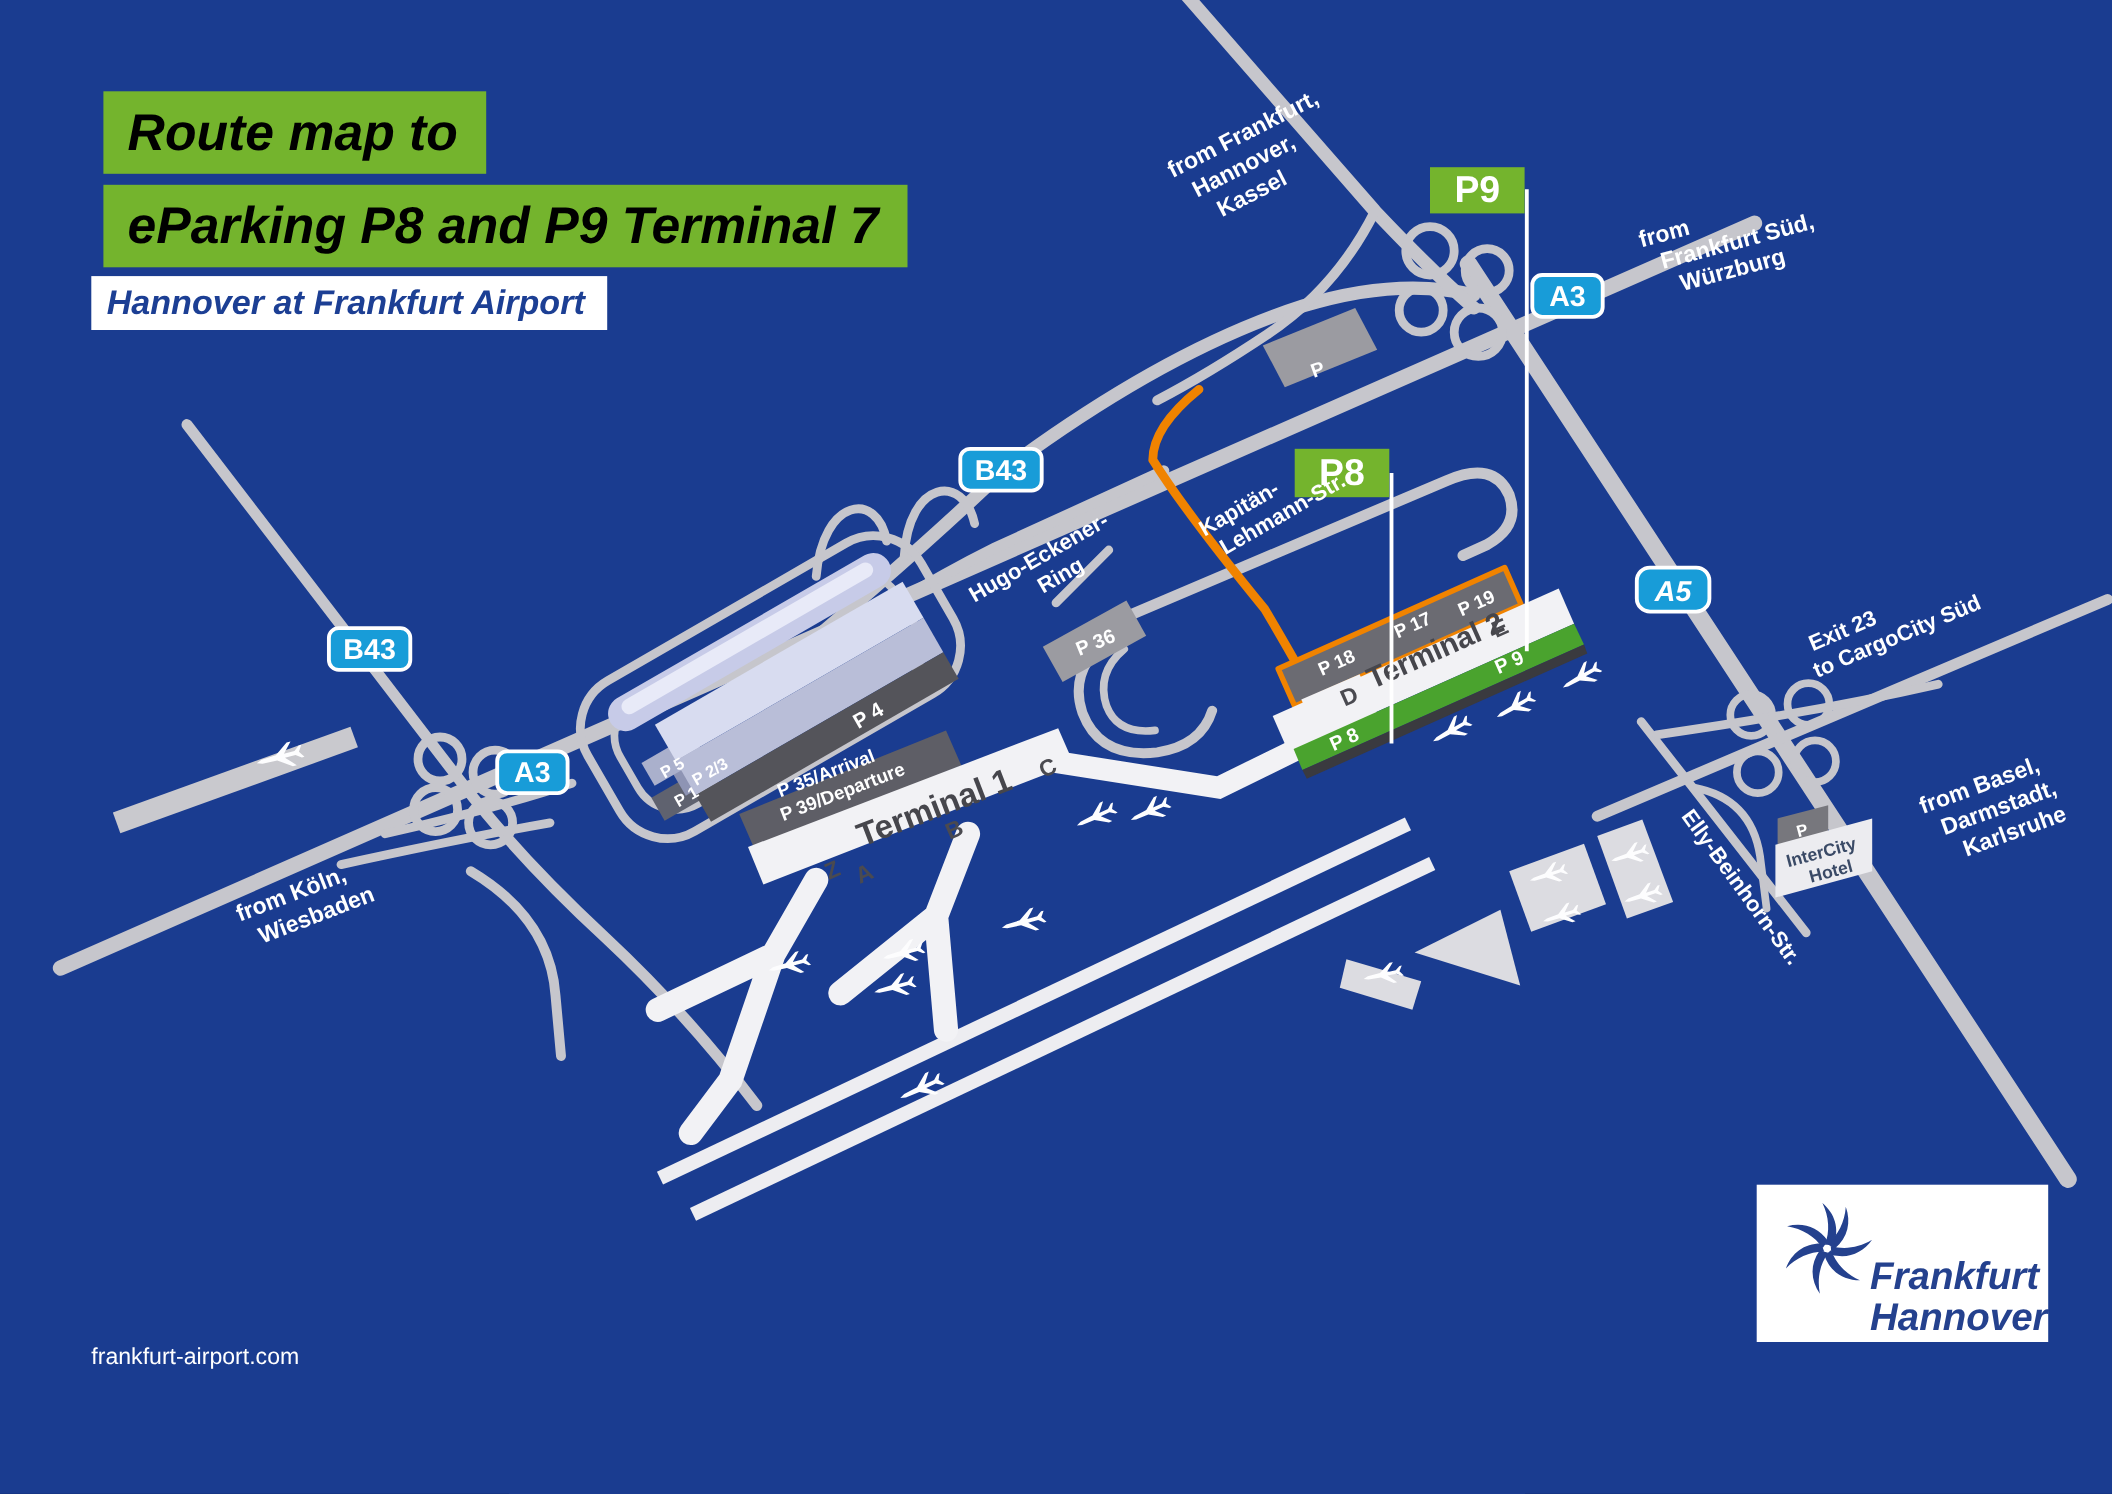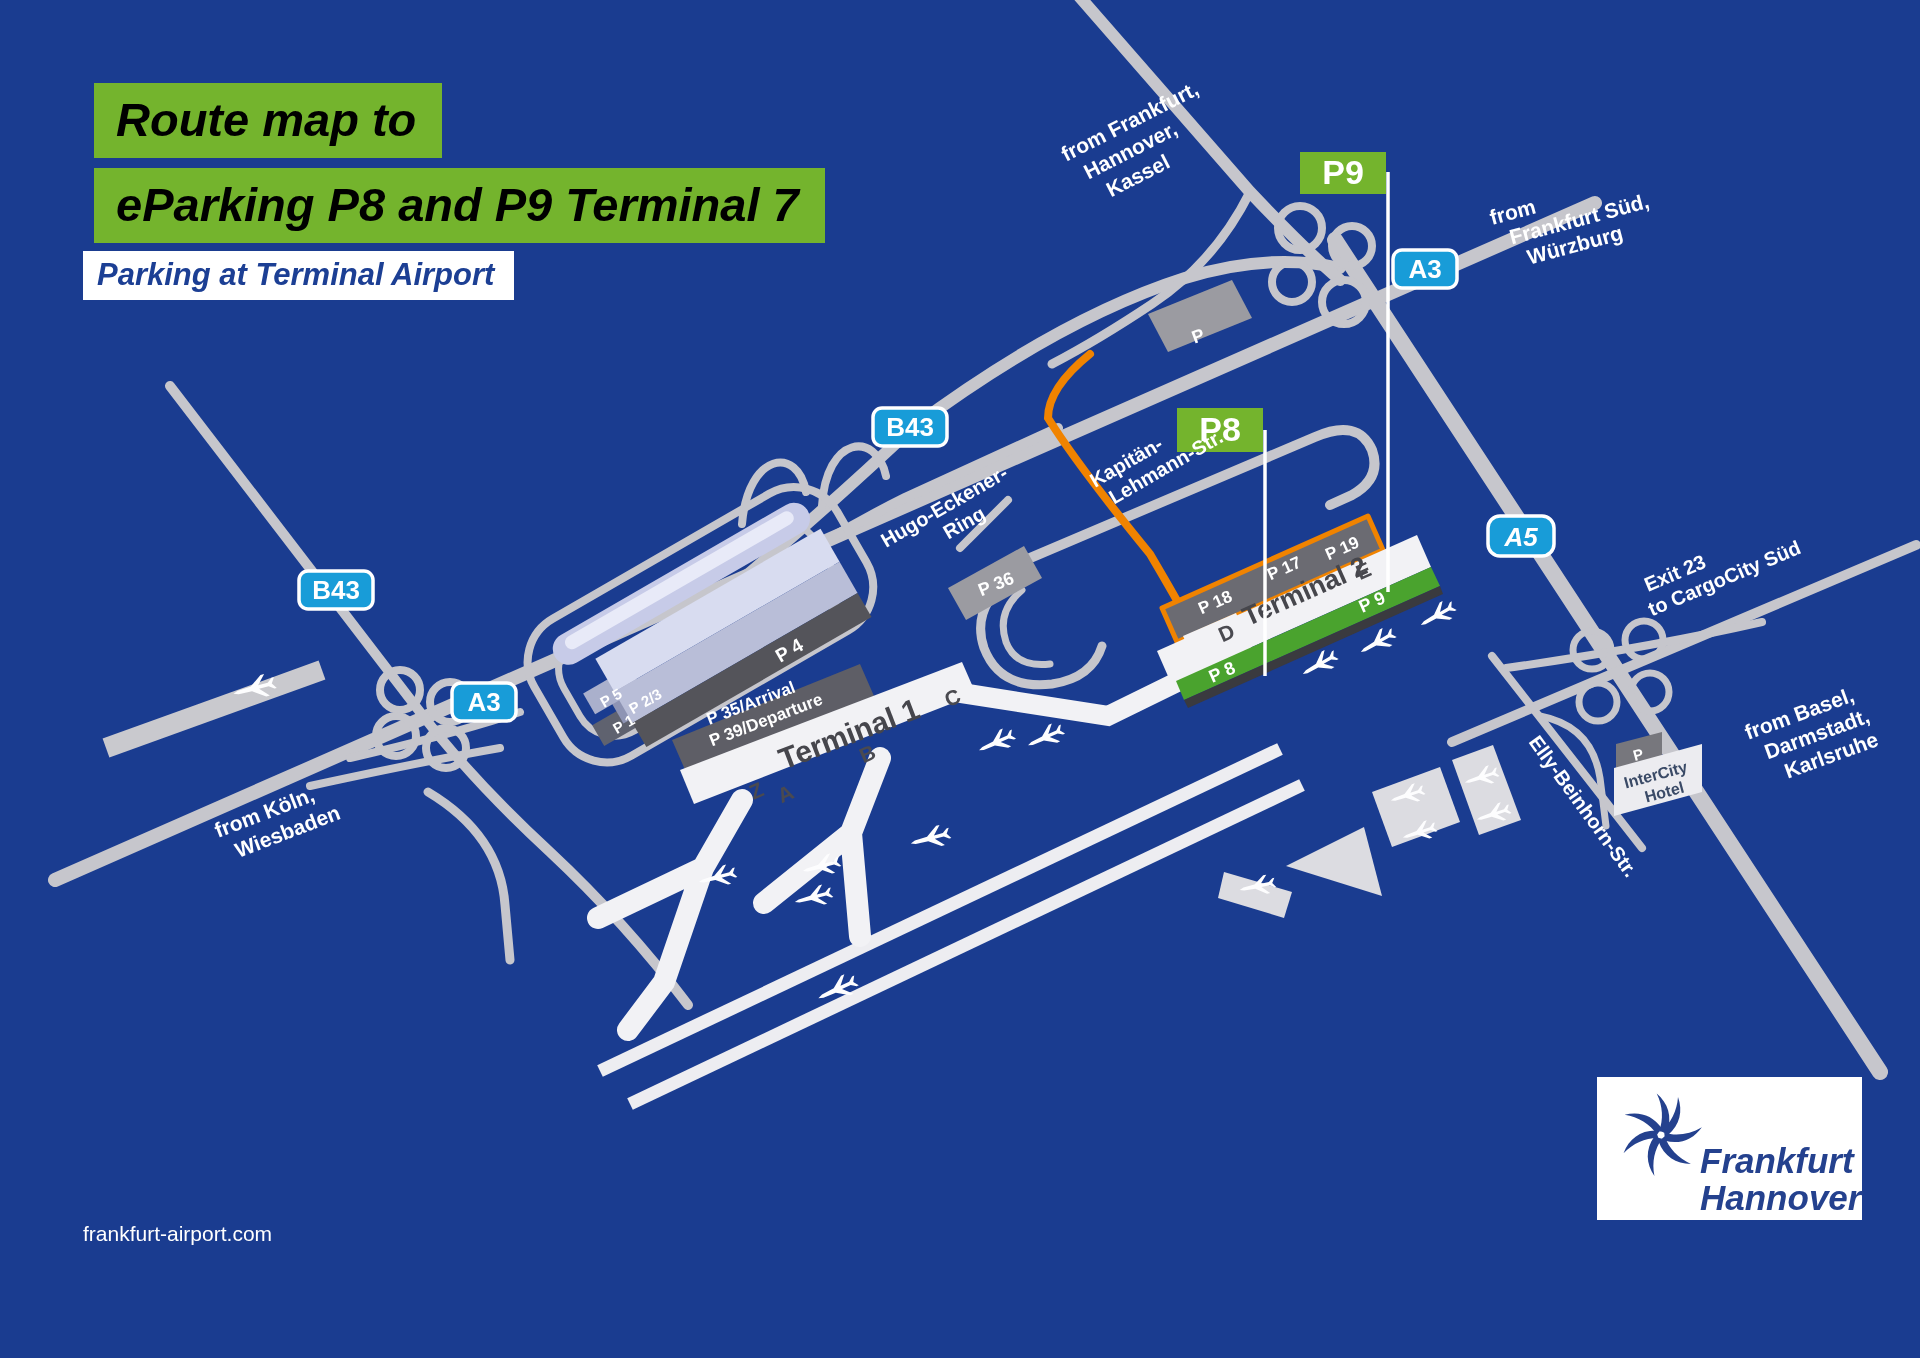--- a/index.html
+++ b/index.html
@@ -255,21 +255,21 @@
       <text x="0" y="0">Kapitän-</text>
       <text x="8" y="24">Lehmann-Str.</text>
     </g>
     <text transform="translate(1528,742) rotate(54)" x="0" y="0" font-size="20">Elly-Beinhorn-Str.</text>
   </g>
 </svg>
 
   
   <div class="title-box t1">Route map to</div>
   <div class="title-box t2">eParking P8 and P9 Terminal 7</div>
-  <div class="subtitle-box">Parking at Terminal Airport</div>
+  <div class="subtitle-box">Hannover at Frankfurt Airport</div>
 
   
   <div class="footer-url">frankfurt-airport.com</div>
 
   
   <div class="logo-box">
     <svg width="265" height="163" viewBox="0 0 265 163">
       <g transform="translate(64,58)" fill="#24418e">
         <path transform="rotate(0)" d="M0,-4 C10,-12 16,-24 17,-38 C22,-24 19,-10 7,0 Z"></path>
         <path transform="rotate(55)" d="M0,-4 C10,-12 16,-24 17,-38 C22,-24 19,-10 7,0 Z"></path>

